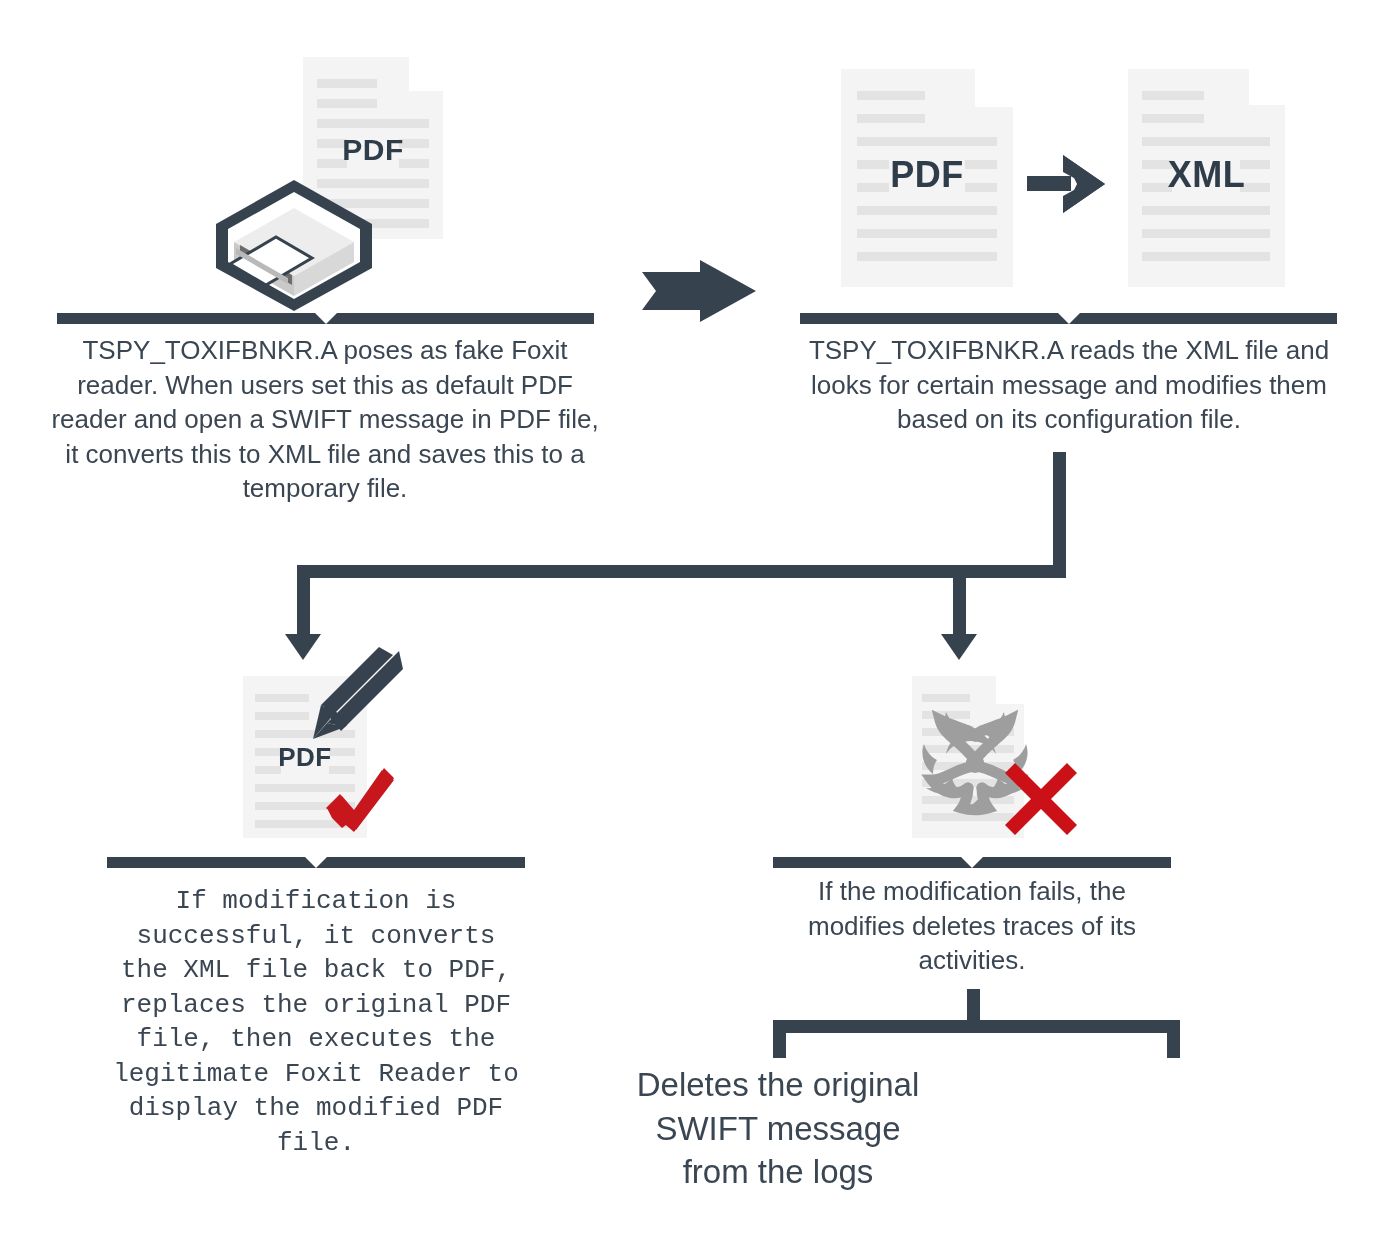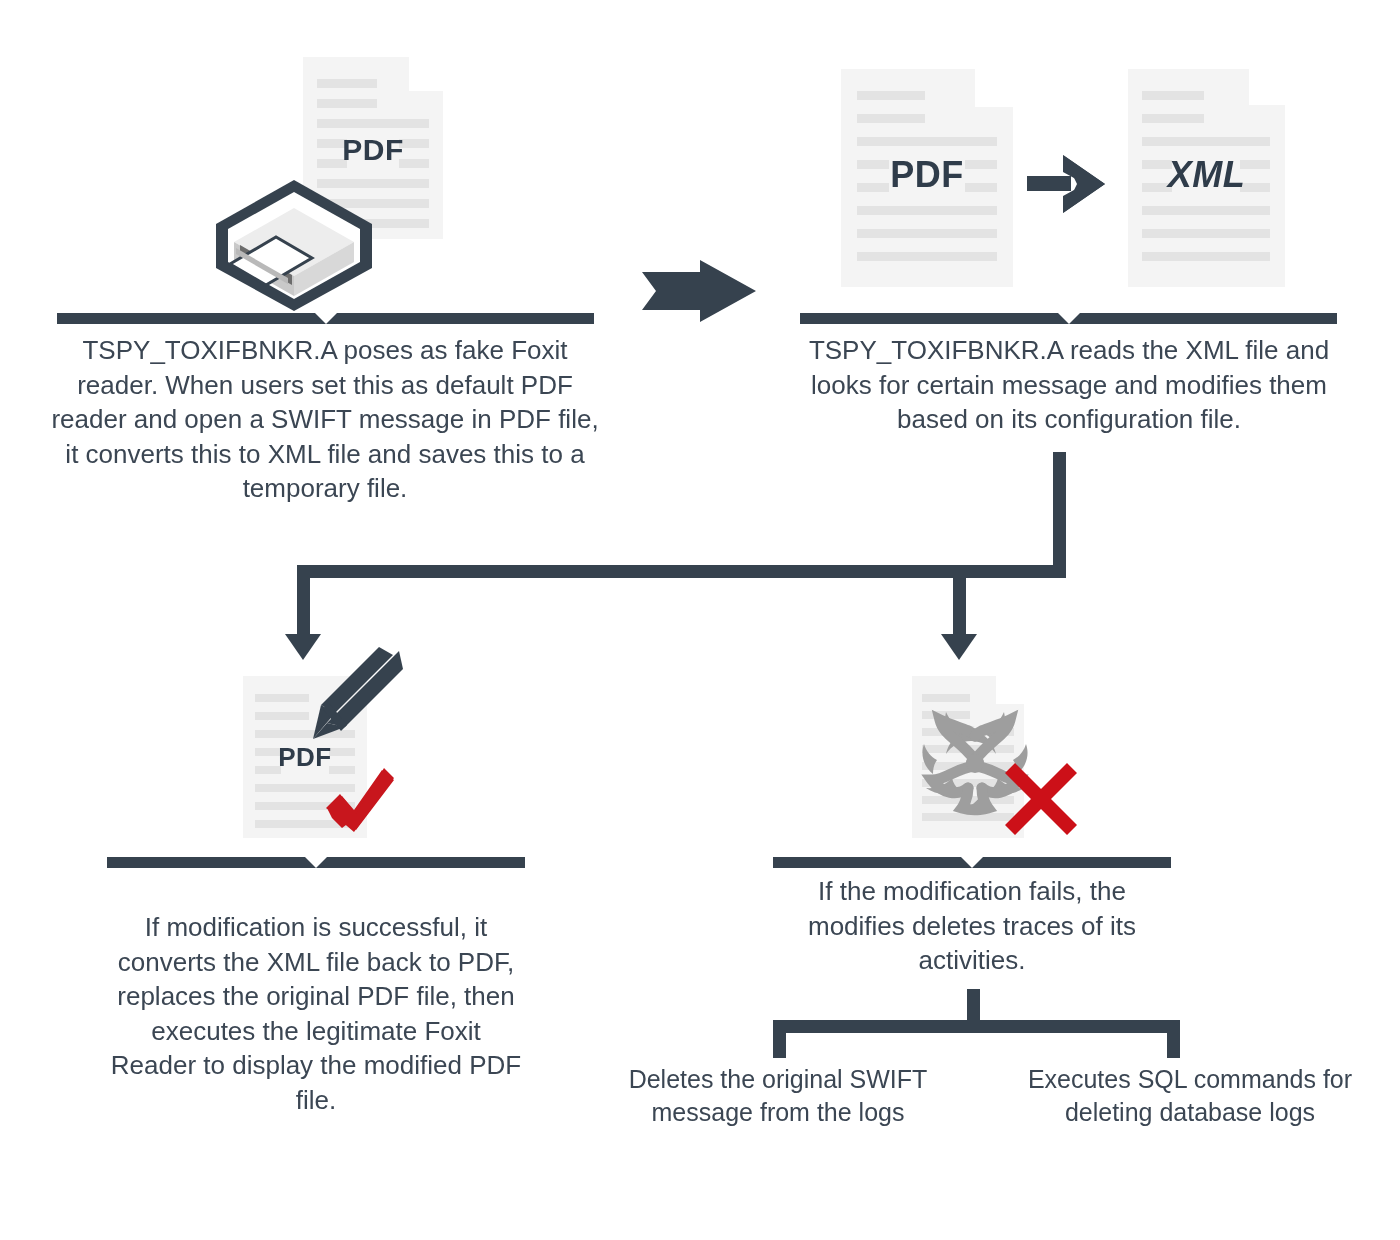--- a/index.html
+++ b/index.html
@@ -72,21 +72,21 @@
   
   .caption {
     position: absolute;
     text-align: center;
     color: #3b4653;
     font-size: 26px;
     line-height: 1.33;
     white-space: pre-line;
   }
   .caption.small {
-    font-size: 25px;
+    font-size: 33px;
     line-height: 1.32;
   }
 
   
   .vline, .hline {
     position: absolute;
     background: #36424e;
   }
   .arrowhead-down {
     position: absolute;
@@ -168,21 +168,21 @@
       </div>
       <div class="label" style="top:85px; font-size:36px;">PDF</div>
     </div>
 
     <svg style="position:absolute; left:1027px; top:155px;" width="78" height="58" viewBox="0 0 78 58">
       <rect x="0" y="21" width="44" height="15" fill="#36424e"></rect>
       <polygon points="36,0 78,29 36,58 36,41 58,29 36,17" fill="#36424e"></polygon>
       <polygon points="36,0 78,29 36,58 50,29" fill="#36424e"></polygon>
     </svg>
 
-    <div class="doc" style="left:1128px; top:69px; width:157px; height:218px;font-style:italic;">
+    <div class="doc" style="left:1128px; top:69px; width:157px; height:218px;">
       <div class="fold-tri" style="border-width:0 36px 36px 0; border-color:transparent #9ba09d transparent transparent;"></div>
       <div class="fold-notch" style="border-width:0 36px 36px 0; border-color:#ffffff transparent transparent transparent;"></div>
       <div class="lines">
         <div class="ln" style="left:14px; top:22px; width:62px;"></div>
         <div class="ln" style="left:14px; top:45px; width:62px;"></div>
         <div class="ln" style="left:14px; top:68px; width:128px;"></div>
         <div class="ln" style="left:14px; top:91px; width:30px;"></div>
         <div class="ln" style="left:112px; top:91px; width:30px;"></div>
         <div class="ln" style="left:14px; top:114px; width:30px;"></div>
         <div class="ln" style="left:112px; top:114px; width:30px;"></div>
@@ -242,21 +242,21 @@
     </svg>
 
     <svg style="position:absolute; left:326px; top:768px;" width="70" height="70" viewBox="0 0 70 70">
       <polygon points="2,42 16,28 28,42 56,2 68,12 30,62 24,54 16,60 6,50" fill="#c8161d"></polygon>
       <polygon points="0,40 14,26 30,46 58,0 68,10 28,64" fill="#c8161d"></polygon>
     </svg>
 
     <div class="hbar" style="left:107px; top:857px; width:418px;">
       <div class="notch"></div>
     </div>
-    <div class="caption" style="left:107px; top:910px; width:418px;">If modification is successful, it converts the XML file back to PDF, replaces the original PDF file, then executes the legitimate Foxit Reader to display the modified PDF file.</div>
+    <div class="caption" style="left:107px; top:884px; width:418px;font-family:Liberation Mono, monospace;">If modification is successful, it converts the XML file back to PDF, replaces the original PDF file, then executes the legitimate Foxit Reader to display the modified PDF file.</div>
   </div>
 
   <div>
 
     <div class="doc" style="left:912px; top:676px; width:112px; height:162px;">
       <div class="fold-tri" style="border-width:0 28px 28px 0; border-color:transparent #9ba09d transparent transparent;"></div>
       <div class="fold-notch" style="border-width:0 28px 28px 0; border-color:#ffffff transparent transparent transparent;"></div>
       <div class="lines">
         <div class="ln" style="left:10px; top:18px; width:48px; height:8px;"></div>
         <div class="ln" style="left:10px; top:35px; width:48px; height:8px;"></div>
@@ -311,15 +311,14 @@
 
   <div>
     <div class="vline" style="left:967px; top:989px; width:13px; height:44px;"></div>
     <div class="hline" style="left:773px; top:1020px; width:407px; height:13px;"></div>
     <div class="vline" style="left:773px; top:1020px; width:13px; height:38px;"></div>
     <div class="vline" style="left:1167px; top:1020px; width:13px; height:38px;"></div>
   </div>
 
   <div class="caption small" style="left:628px; top:1063px; width:300px;">Deletes the original SWIFT message from the logs</div>
 
-  <div class="caption small" style="left:1025px; top:1063px; width:330px;">Executes SQL commands for deleting database logs</div>
 
 </div>
 
 </body></html>

